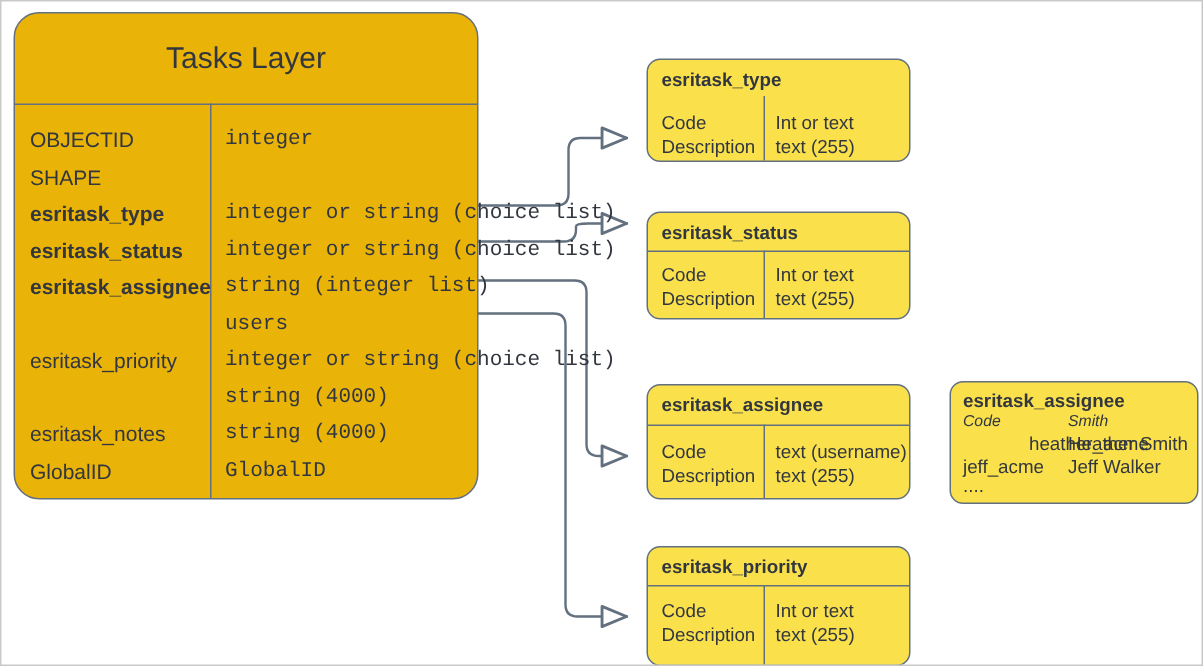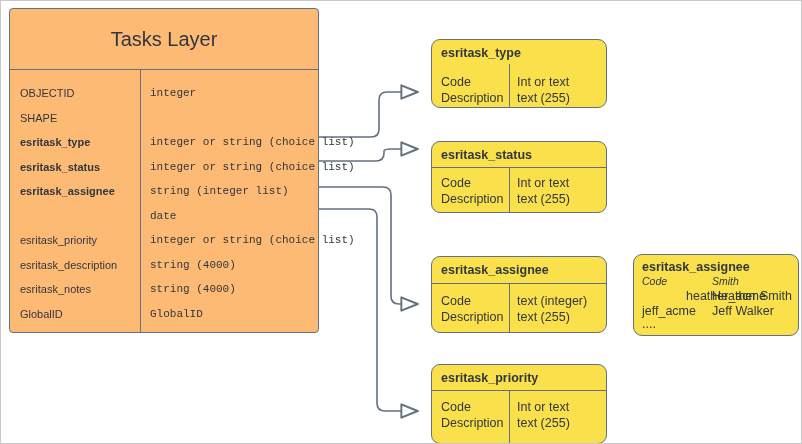--- a/index.html
+++ b/index.html
@@ -29,23 +29,23 @@
     pointer-events: none;
   }
 
   
   .entity {
     position: absolute;
     left: 8px;
     top: 7px;
     width: 310px;
     height: 325px;
-    background: #fdba74;
+    background: #eab308;
     border: 1.6px solid #62707f;
-    border-radius: 4px;
+    border-radius: 17px;
     box-sizing: border-box;
     z-index: 3;
   }
   .entity-title {
     position: absolute;
     left: 0;
     top: 0;
     width: 100%;
     height: 60px;
     line-height: 60px;
@@ -72,21 +72,21 @@
   .entity-rows {
     position: absolute;
     left: 0;
     top: 72px;
     width: 100%;
   }
   .erow {
     position: relative;
     height: 24.5px;
     line-height: 24.5px;
-    font-size: 11px;
+    font-size: 14px;
     white-space: nowrap;
   }
   .erow .fname {
     position: absolute;
     left: 10px;
     top: 0;
   }
   .erow .ftype {
     position: absolute;
     left: 140px;
@@ -212,28 +212,27 @@
         </div>
         <div class="erow key">
           <span class="fname">esritask_status</span>
           <span class="ftype">integer or string (choice list)</span>
         </div>
         <div class="erow key">
           <span class="fname">esritask_assignee</span>
           <span class="ftype">string (integer list)</span>
         </div>
         <div class="erow">
-          <span class="ftype">date</span>
+          <span class="ftype">users</span>
         </div>
         <div class="erow">
           <span class="fname">esritask_priority</span>
           <span class="ftype">integer or string (choice list)</span>
         </div>
         <div class="erow">
-          <span class="fname">esritask_description</span>
           <span class="ftype">string (4000)</span>
         </div>
         <div class="erow">
           <span class="fname">esritask_notes</span>
           <span class="ftype">string (4000)</span>
         </div>
         <div class="erow">
           <span class="fname">GlobalID</span>
           <span class="ftype">GlobalID</span>
         </div>
@@ -258,21 +257,21 @@
     <div class="ycell" style="left:85px; top:33px;">Int or text</div>
     <div class="ycell" style="left:85px; top:49px;">text (255)</div>
   </div>
 
   <div class="ybox" id="ybox-2" style="left:430px; top:255px; width:176px; height:77px;">
     <div class="ytitle">esritask_assignee</div>
     <div class="yhrule" style="top:26px;"></div>
     <div class="yvrule" style="left:77px; top:26px; bottom:0;"></div>
     <div class="ycell" style="left:9px; top:36px;">Code</div>
     <div class="ycell" style="left:9px; top:52px;">Description</div>
-    <div class="ycell" style="left:85px; top:36px;">text  (integer)</div>
+    <div class="ycell" style="left:85px; top:36px;">text  (username)</div>
     <div class="ycell" style="left:85px; top:52px;">text (255)</div>
   </div>
 
   <div class="ybox" id="ybox-3" style="left:430px; top:363px; width:176px; height:80px;">
     <div class="ytitle">esritask_priority</div>
     <div class="yhrule" style="top:25px;"></div>
     <div class="yvrule" style="left:77px; top:25px; bottom:0;"></div>
     <div class="ycell" style="left:9px; top:34px;">Code</div>
     <div class="ycell" style="left:9px; top:50px;">Description</div>
     <div class="ycell" style="left:85px; top:34px;">Int or text</div>

